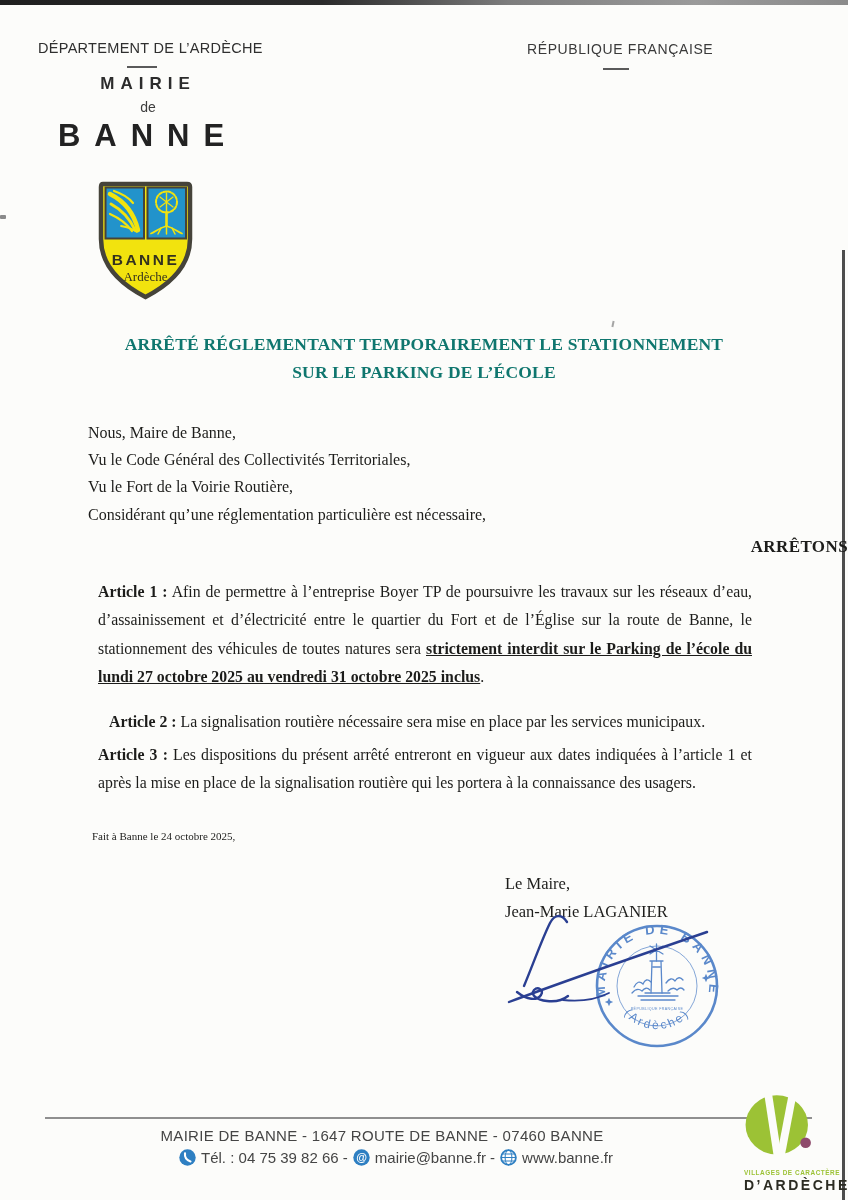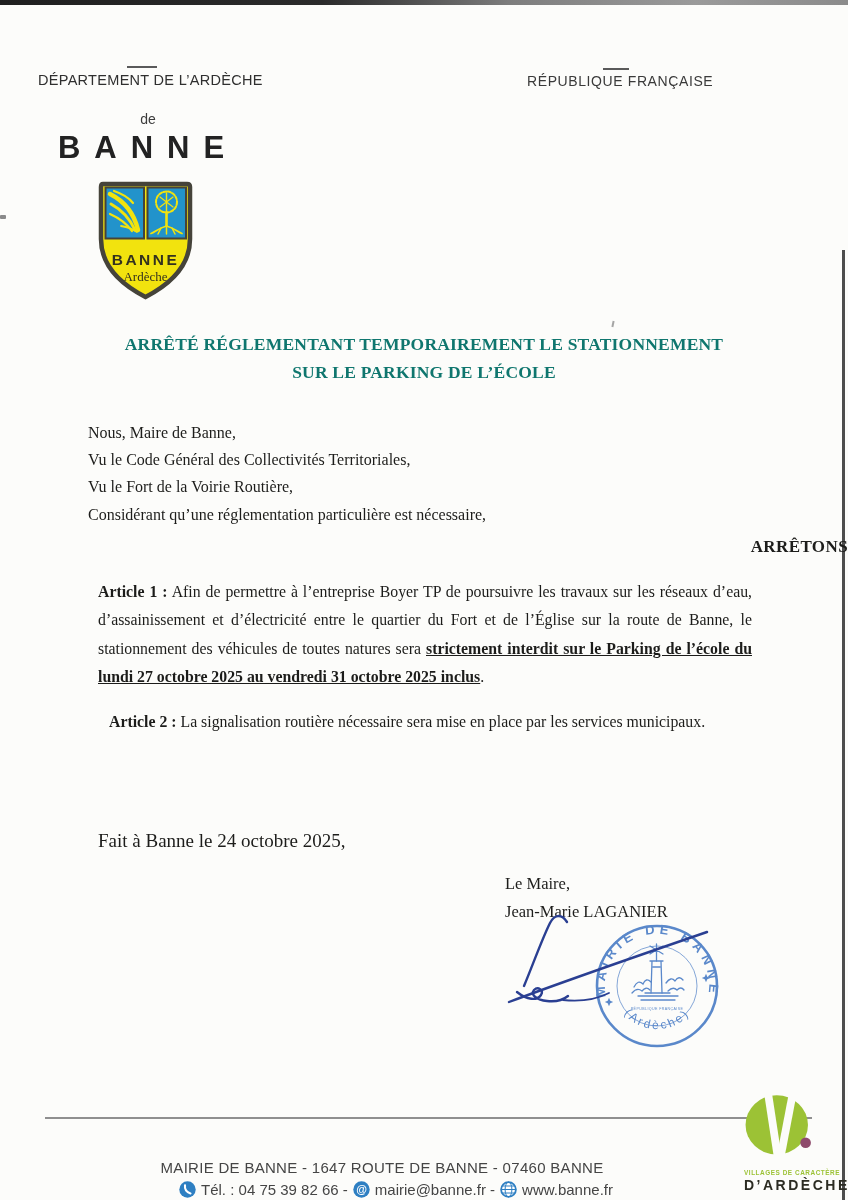--- a/index.html
+++ b/index.html
@@ -6,21 +6,21 @@
   #page{position:relative;width:848px;height:1200px;background:#fcfcfa;overflow:hidden;
         font-family:"Liberation Serif",serif;color:#1d1d1b;}
   .abs{position:absolute;}
   
   #top-bar{left:0;top:0;width:848px;height:5px;
     background:linear-gradient(90deg,#1f1f1f 0%,#2b2b2b 38%,#4a4a4a 47%,#7d7d7d 60%,#9a9a9a 82%,#8b8b8b 100%);}
   #right-line{left:842px;top:250px;width:3px;height:950px;background:#2e2e2e;opacity:.85;}
   #left-dash{left:0;top:215px;width:6px;height:4px;background:#8a8a8a;border-radius:1px;}
   #title-tick{left:612px;top:321px;width:2px;height:6px;background:#8f8f8f;transform:rotate(12deg);opacity:.8;}
   
-  .sans{font-family:"Liberation Sans",sans-serif;margin-top:32px;}
+  .sans{font-family:"Liberation Sans",sans-serif;}
   #dept{left:38px;top:40px;font-size:14.5px;letter-spacing:.3px;color:#2f2f2f;}
   #dept-rule{left:127px;top:66px;width:30px;height:2px;background:#5a5a5a;}
   #repub{left:527px;top:41px;font-size:14px;letter-spacing:.6px;color:#3a3a3a;}
   #repub-rule{left:603px;top:68px;width:26px;height:2px;background:#5a5a5a;}
   #mairie-block{left:38px;top:74px;width:220px;text-align:center;color:#2c2c2c;}
   #mairie-l1{font-size:17px;font-weight:bold;letter-spacing:6px;}
   #mairie-l2{font-size:14px;margin-top:5px;color:#3c3c3c;}
   #mairie-l3{font-size:31px;font-weight:bold;letter-spacing:14px;margin-top:3px;color:#222;}
   
   #crest{left:97px;top:181px;}
@@ -29,21 +29,21 @@
     line-height:27.5px;color:#0f766e;letter-spacing:.2px;}
   
   #preamble{left:88px;top:419px;width:660px;font-size:16px;line-height:27.2px;}
   #arretons{left:0;top:537px;width:848px;text-align:right;font-weight:bold;font-size:17px;letter-spacing:.4px;}
   .article{left:98px;width:654px;font-size:15.8px;text-align:justify;color:#1c1c1a;}
   #article1{top:578px;line-height:28.4px;}
   #article2{top:697px;line-height:28px;}
   #article3{top:741px;line-height:27.6px;}
   .art-label{font-weight:bold;}
   .art-strong{font-weight:bold;text-decoration:underline;}
-  #fait{left:98px;top:830px;font-size:19px;text-align:right;}
+  #fait{left:92px;top:830px;font-size:11px;text-align:right;}
   #sig-block{left:505px;top:870px;font-size:16.5px;line-height:27.5px;}
   
   #stamp{left:592px;top:921px;}
   #signature{left:493px;top:910px;z-index:5;}
   
   #footer-rule{left:45px;top:1117px;width:767px;height:1.6px;background:#8f8f8f;}
   #footer-text{left:0;top:1127px;width:764px;text-align:center;color:#454545;}
   #footer-line1{font-size:15px;letter-spacing:.3px;}
   #footer-line2{margin-top:5px;font-size:15px;display:flex;justify-content:center;align-items:center;gap:5px;padding-left:28px;}
   #footer-line2 svg{flex:0 0 auto;}
@@ -63,20 +63,21 @@
   <div id="right-line" class="abs"></div>
   <div id="left-dash" class="abs"></div>
   <div id="title-tick" class="abs"></div>
 
   <div id="dept" class="abs sans">DÉPARTEMENT DE L’ARDÈCHE</div>
   <div id="dept-rule" class="abs"></div>
   <div id="repub" class="abs sans">RÉPUBLIQUE FRANÇAISE</div>
   <div id="repub-rule" class="abs"></div>
 
   <div id="mairie-block" class="abs sans">
+    <div id="mairie-l1">MAIRIE</div>
     <div id="mairie-l2">de</div>
     <div id="mairie-l3">BANNE</div>
   </div>
 
   <svg id="crest" class="abs" width="96" height="120" viewBox="0 0 96 120">
     <path d="M 6,3 L 90,3 Q 93,3 93,6 L 93,58 Q 93,93 48.5,116 Q 4,93 4,58 L 4,6 Q 4,3 6,3 Z" stroke-width="4.5" fill="#f2e30e" stroke="#45433a"></path>
     <rect x="8.5" y="6.5" width="38.5" height="51" stroke-width="2" fill="#2293cb" stroke="#45433a"></rect>
     <rect x="50.5" y="6.5" width="38.5" height="51" stroke-width="2" fill="#2293cb" stroke="#45433a"></rect>
 
     <g fill="none" stroke-linecap="round" stroke="#f2e30e">
@@ -111,20 +112,21 @@
     <div>Vu le Fort de la Voirie Routière,</div>
     <div>Considérant qu’une réglementation particulière est nécessaire,</div>
   </div>
 
   <div id="arretons" class="abs">ARRÊTONS</div>
 
   <p id="article1" class="abs article" style="margin:0"><span class="art-label">Article 1 :</span><span> Afin de permettre à l’entreprise Boyer TP de poursuivre les travaux sur les réseaux d’eau, d’assainissement et d’électricité entre le quartier du Fort et de l’Église sur la route de Banne, le stationnement des véhicules de toutes natures sera </span><span class="art-strong">strictement interdit sur le Parking de l’école du lundi 27 octobre 2025 au vendredi 31 octobre 2025 inclus</span><span>.</span></p>
 
   <p id="article2" class="abs article" style="margin:11px"><span class="art-label">Article 2 :</span><span> La signalisation routière nécessaire sera mise en place par les services municipaux.</span></p>
 
+  <p id="article3" class="abs article" style="margin:0"><span class="art-label">Article 3 :</span><span> Les dispositions du présent arrêté entreront en vigueur aux dates indiquées à l’article 1 et après la mise en place de la signalisation routière qui les portera à la connaissance des usagers.</span></p>
 
   <div id="fait" class="abs">Fait à Banne le 24 octobre 2025,</div>
 
   <div id="sig-block" class="abs">
     <div>Le Maire,</div>
     <div>Jean-Marie LAGANIER</div>
   </div>
 
   <svg id="stamp" class="abs" width="130" height="130" viewBox="0 0 130 130" opacity="0.92">
     <defs>

